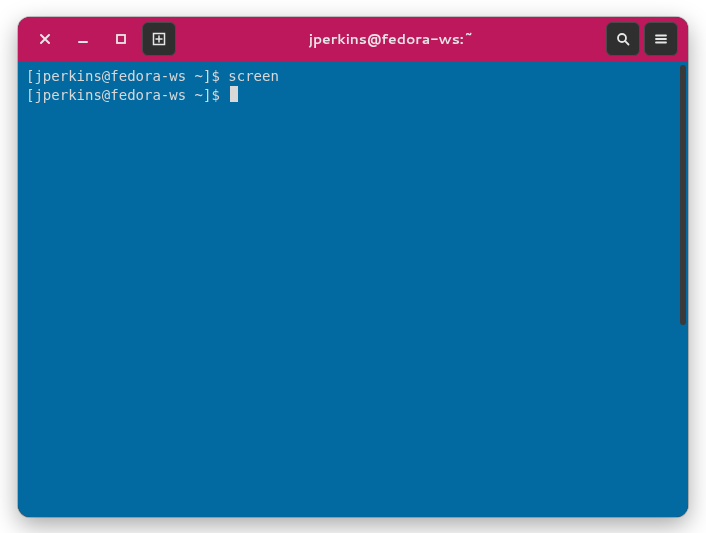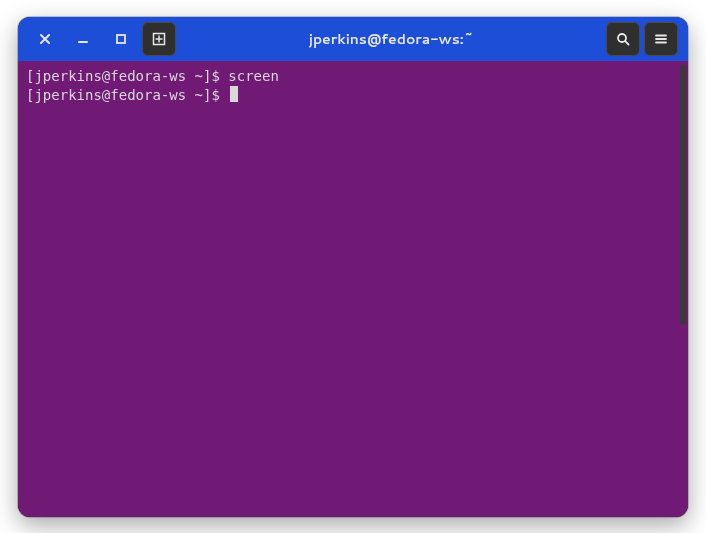--- a/index.html
+++ b/index.html
@@ -17,21 +17,21 @@
       height: 500px;
       background: #1e1e1e;
       border-radius: 12px;
       box-shadow: 0 8px 24px rgba(0,0,0,0.35), 0 0 0 1px rgba(0,0,0,0.2);
       overflow: hidden;
       display: flex;
       flex-direction: column;
     }
     .titlebar {
       height: 44px;
-      background: #1d4ed8;
+      background: #be185d;
       display: flex;
       align-items: center;
       padding: 0 10px;
       gap: 4px;
       font-family: Cantarell, "DejaVu Sans", sans-serif;
     }
     .titlebar-left, .titlebar-right {
       display: flex;
       align-items: center;
       gap: 4px;
@@ -59,21 +59,21 @@
       color: #e6e6e6;
       font-size: 14px;
       font-weight: 600;
       font-family: Cantarell, "DejaVu Sans", sans-serif;
       white-space: nowrap;
       overflow: hidden;
     }
     .terminal-wrap {
       flex: 1;
       display: flex;
-      background: #701a75;
+      background: #0369a1;
       position: relative;
     }
     .terminal {
       flex: 1;
       padding: 6px 8px;
       color: #d8d8d8;
       font-family: "DejaVu Sans Mono", "Liberation Mono", Menlo, Consolas, monospace;
       font-size: 14px;
       line-height: 19px;
       white-space: pre;

